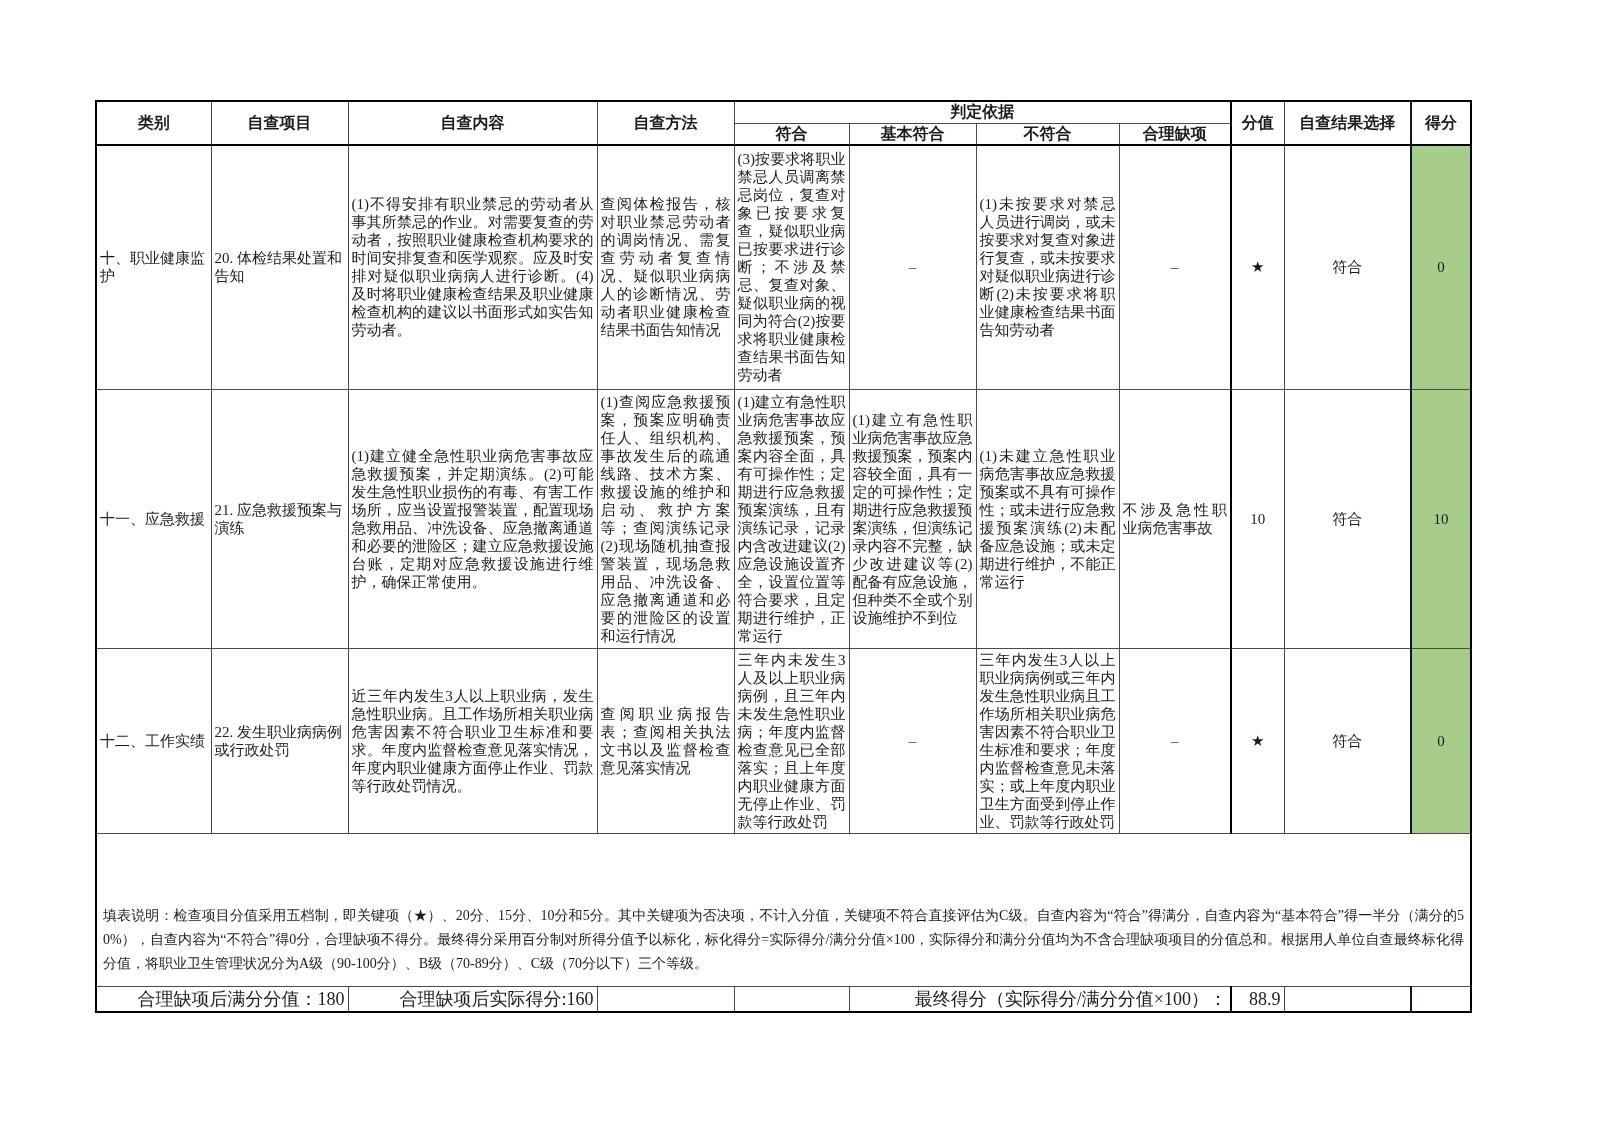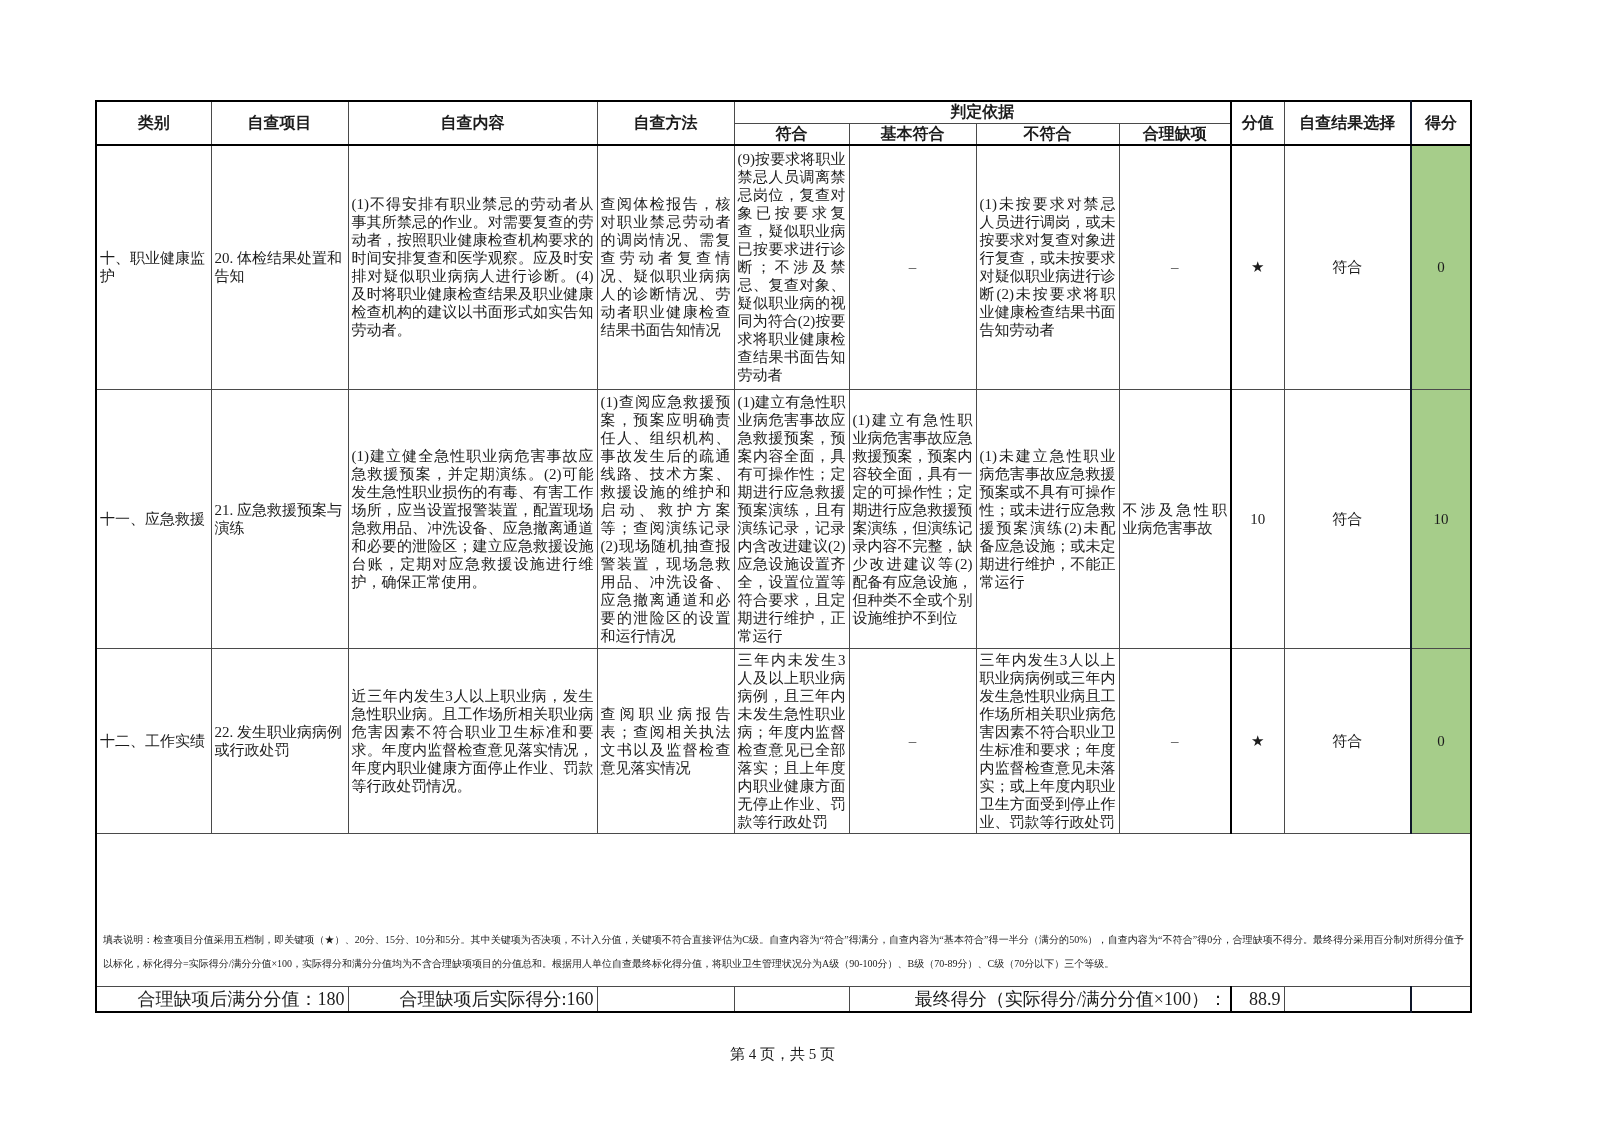--- a/index.html
+++ b/index.html
@@ -46,21 +46,21 @@
   .dash{text-align:center;color:#3d3d3d;}
   .score-val-col{border-left:2px solid #000;}
   .score-col{
     border-left:2px solid #0f172a;
     text-align:center;
   }
   .green{background:#a6cd8a;}
   .notes-cell{
     border-left:2px solid #000;border-right:2px solid #000;
     vertical-align:bottom;
-    font-size:10px;line-height:24px;
+    font-size:14px;line-height:24px;
     text-align:justify;
     padding:4px 6px 10px 6px;
   }
   .sum-cell{font-size:18px;text-align:right;vertical-align:middle;}
   .page-footer{
     position:absolute;left:95px;top:1045px;width:1375px;
     text-align:center;font-size:15px;color:#1c1c1c;
   }
 </style>
 </head>
@@ -99,21 +99,21 @@
         <th>不符合</th>
         <th>合理缺项</th>
       </tr>
     </thead>
     <tbody>
       <tr class="r1">
         <td>十、职业健康监护</td>
         <td>20. 体检结果处置和告知</td>
         <td class="just">(1)不得安排有职业禁忌的劳动者从事其所禁忌的作业。对需要复查的劳动者，按照职业健康检查机构要求的时间安排复查和医学观察。应及时安排对疑似职业病病人进行诊断。(4)及时将职业健康检查结果及职业健康检查机构的建议以书面形式如实告知劳动者。</td>
         <td class="just">查阅体检报告，核对职业禁忌劳动者的调岗情况、需复查劳动者复查情况、疑似职业病病人的诊断情况、劳动者职业健康检查结果书面告知情况</td>
-        <td class="just">(9)按要求将职业禁忌人员调离禁忌岗位，复查对象已按要求复查，疑似职业病已按要求进行诊断；不涉及禁忌、复查对象、疑似职业病的视同为符合(2)按要求将职业健康检查结果书面告知劳动者</td>
+        <td class="just">(3)按要求将职业禁忌人员调离禁忌岗位，复查对象已按要求复查，疑似职业病已按要求进行诊断；不涉及禁忌、复查对象、疑似职业病的视同为符合(2)按要求将职业健康检查结果书面告知劳动者</td>
         <td class="dash">–</td>
         <td class="just">(1)未按要求对禁忌人员进行调岗，或未按要求对复查对象进行复查，或未按要求对疑似职业病进行诊断(2)未按要求将职业健康检查结果书面告知劳动者</td>
         <td class="dash">–</td>
         <td class="ctr score-val-col">★</td>
         <td class="ctr">符合</td>
         <td class="score-col green">0</td>
       </tr>
       <tr class="r2">
         <td>十一、应急救援</td>
         <td>21. 应急救援预案与演练</td>
@@ -149,15 +149,14 @@
         <td class="sum-cell"></td>
         <td class="sum-cell"></td>
         <td colspan="3" class="sum-cell">最终得分（实际得分/满分分值×100）：</td>
         <td class="sum-cell score-val-col">88.9</td>
         <td class="sum-cell"></td>
         <td class="sum-cell score-col"></td>
       </tr>
     </tbody>
   </table>
 
-  <div class="page-footer">第 4 页，共 5 页</div>
 
 </div>
 
 </body></html>

